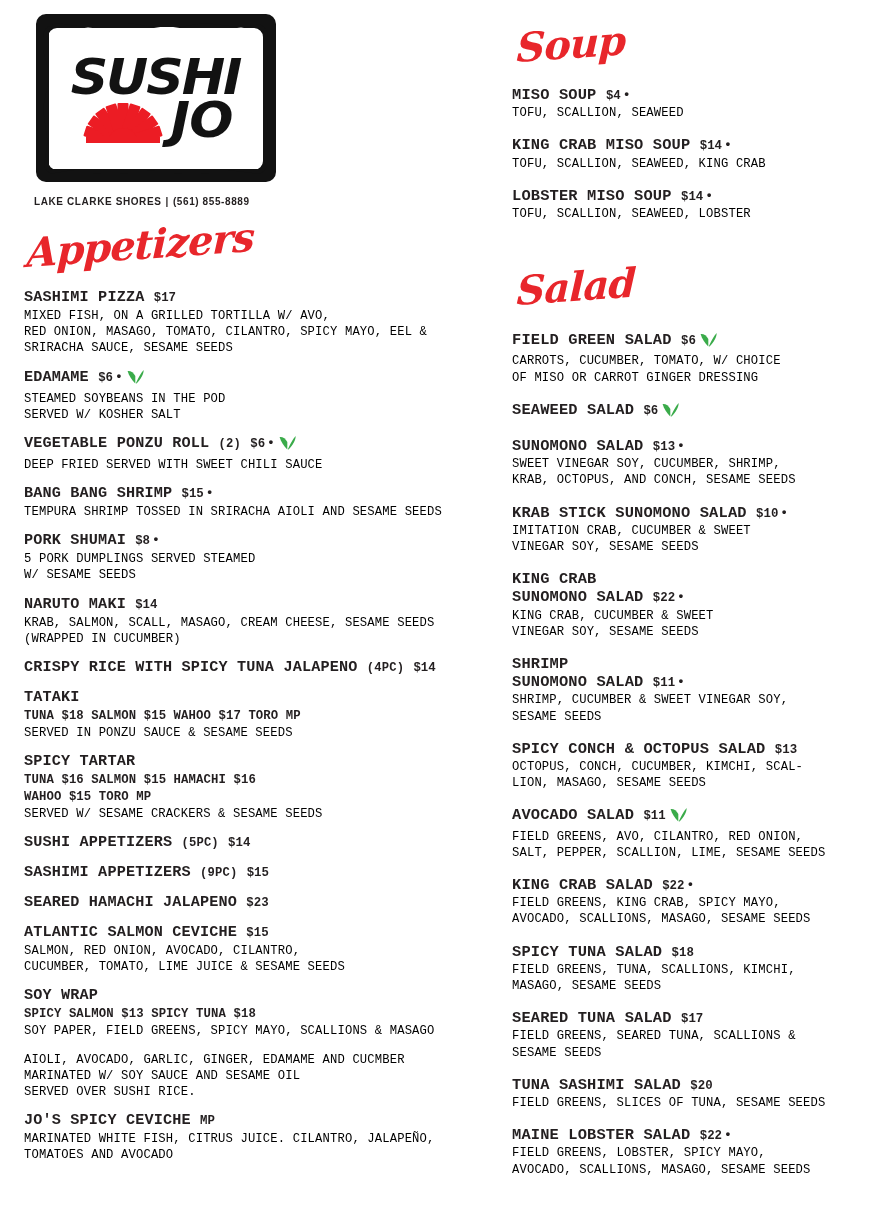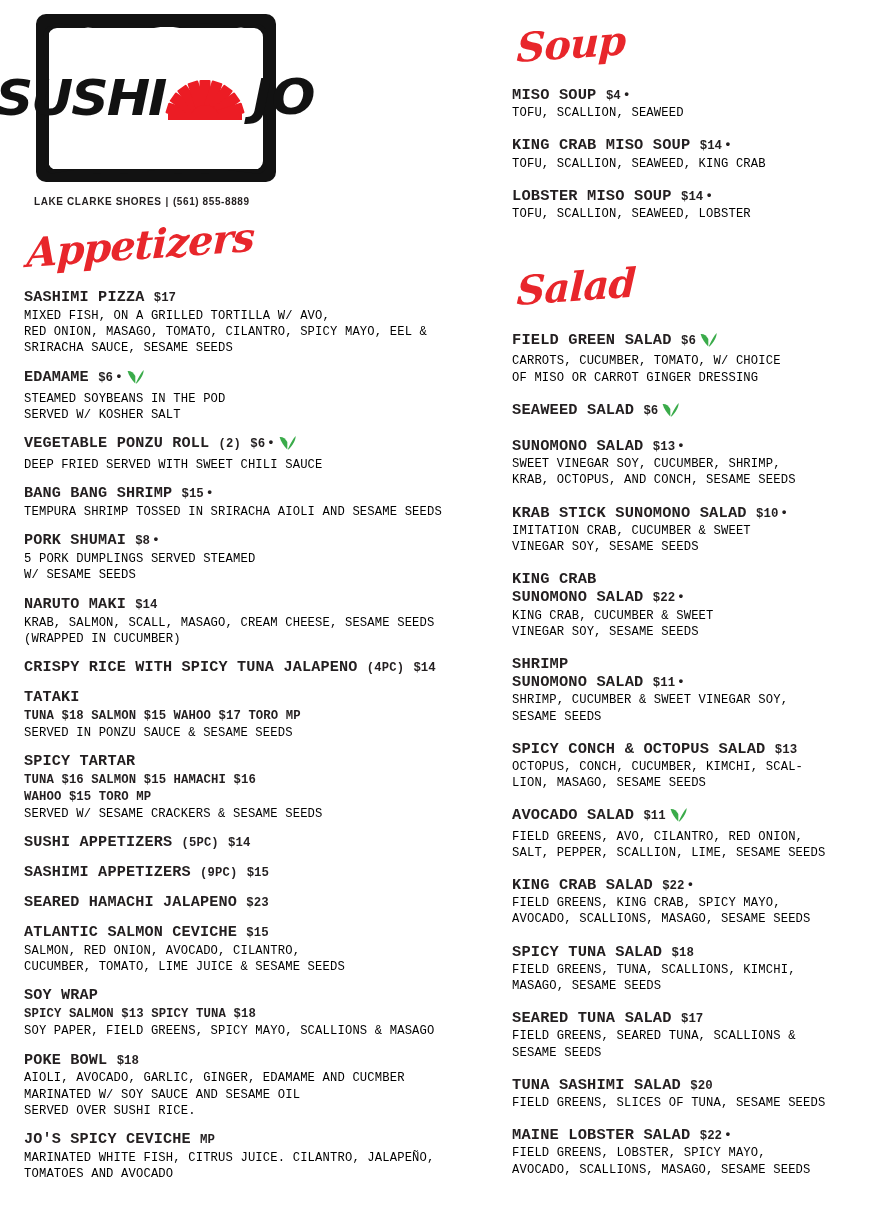--- a/index.html
+++ b/index.html
@@ -25,21 +25,21 @@
     background: #ffffff;
   }
   .logo-frame::before {
     content: ""; position: absolute; left: -6px; top: -4px; right: -5px; bottom: -6px;
     border: 5px solid #121212; border-radius: 14px;
     clip-path: polygon(0% 4%,6% 0%,20% 3%,38% 0%,55% 4%,72% 0%,88% 3%,100% 0%,100% 22%,97% 45%,100% 66%,98% 88%,100% 100%,84% 97%,66% 100%,48% 97%,30% 100%,12% 97%,0% 100%,2% 78%,0% 56%,3% 34%,0% 18%);
     pointer-events: none;
   }
   .logo-text {
     position: absolute; inset: 13px;
-    display: flex; flex-direction: row; justify-content: center; align-items: center;
+    display: flex; flex-direction: column; justify-content: center; align-items: center;
   }
   .logo-l1 {
     font-family: "DejaVu Sans", sans-serif;
     font-weight: 700; font-style: italic;
     font-size: 50px; letter-spacing: -2px; line-height: 0.92;
     color: #121212; transform: scaleX(1.04);
   }
   .logo-mid { display: flex; align-items: flex-end; gap: 6px; margin-top: -2px; justify-content: flex-end; }
   .sunburst { position: relative; width: 86px; height: 44px; overflow: hidden; }
   .ray {
@@ -236,21 +236,20 @@
           <div class="item">
             <div class="item-title"><span>SOY WRAP</span></div>
             <div class="sub-prices">
               <div>SPICY SALMON $13   SPICY TUNA $18</div>
             </div>
             <div class="desc">
               <div>SOY PAPER, FIELD GREENS, SPICY MAYO, SCALLIONS &amp; MASAGO</div>
             </div>
           </div>
           <div class="item">
-            <div class="item-title"><span>POKE BOWL</span> <span class="price">$18</span></div>
             <div class="desc">
               <div>AIOLI, AVOCADO, GARLIC, GINGER, EDAMAME AND CUCMBER</div>
               <div>MARINATED W/ SOY SAUCE AND SESAME OIL</div>
               <div>SERVED OVER SUSHI RICE.</div>
             </div>
           </div>
           <div class="item">
             <div class="item-title"><span>JO'S SPICY CEVICHE</span> <span class="mp">MP</span></div>
             <div class="desc">
               <div>MARINATED WHITE FISH, CITRUS JUICE. CILANTRO, JALAPEÑO,</div>

